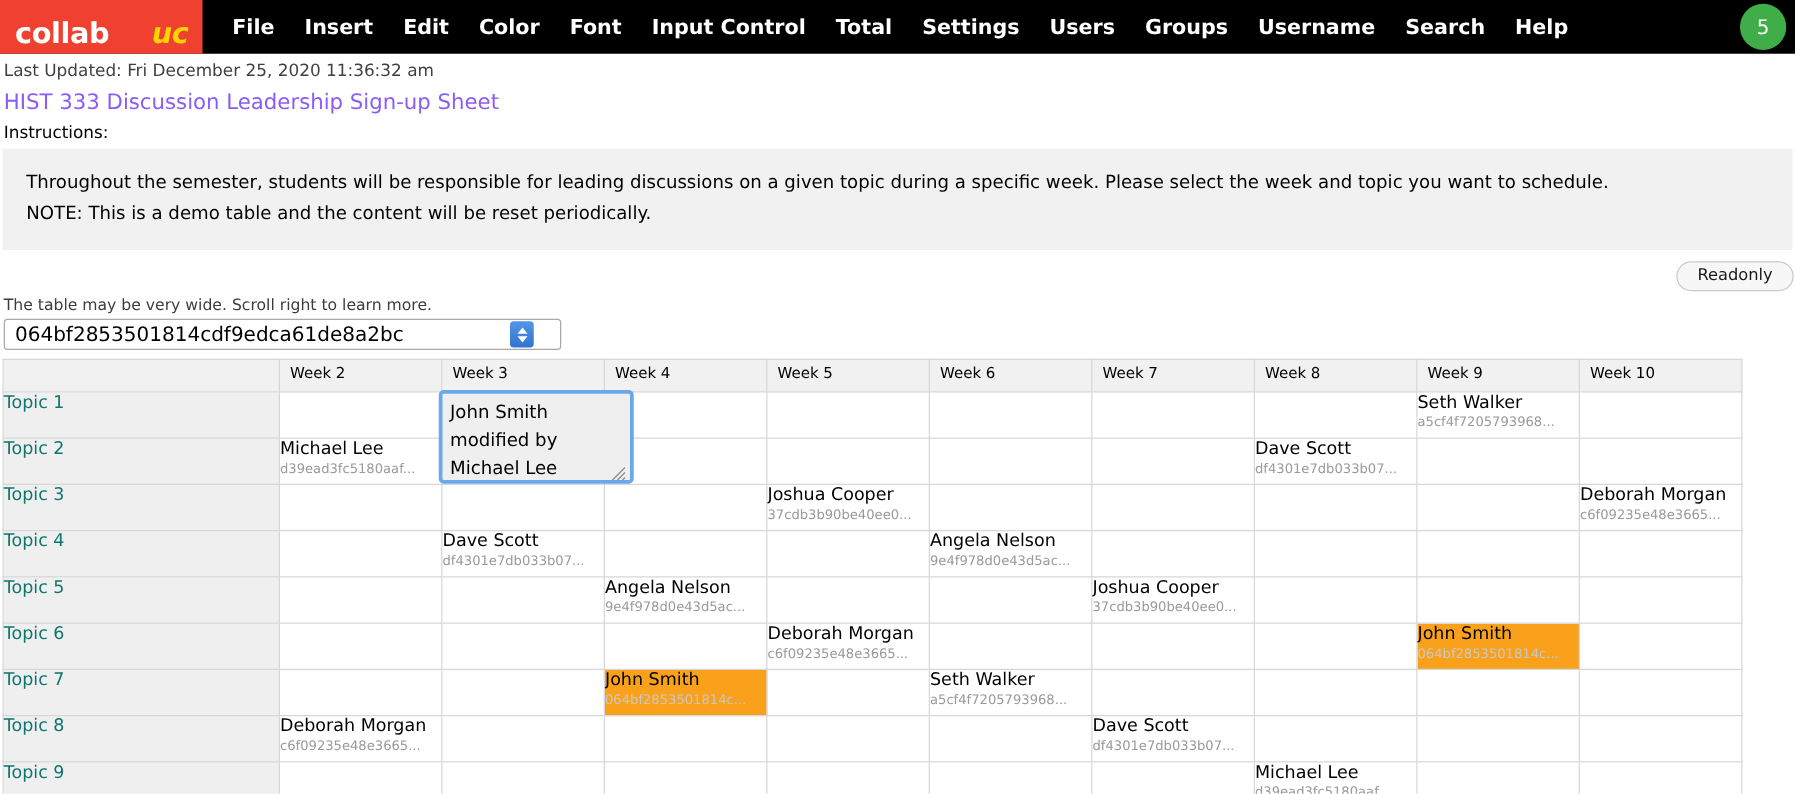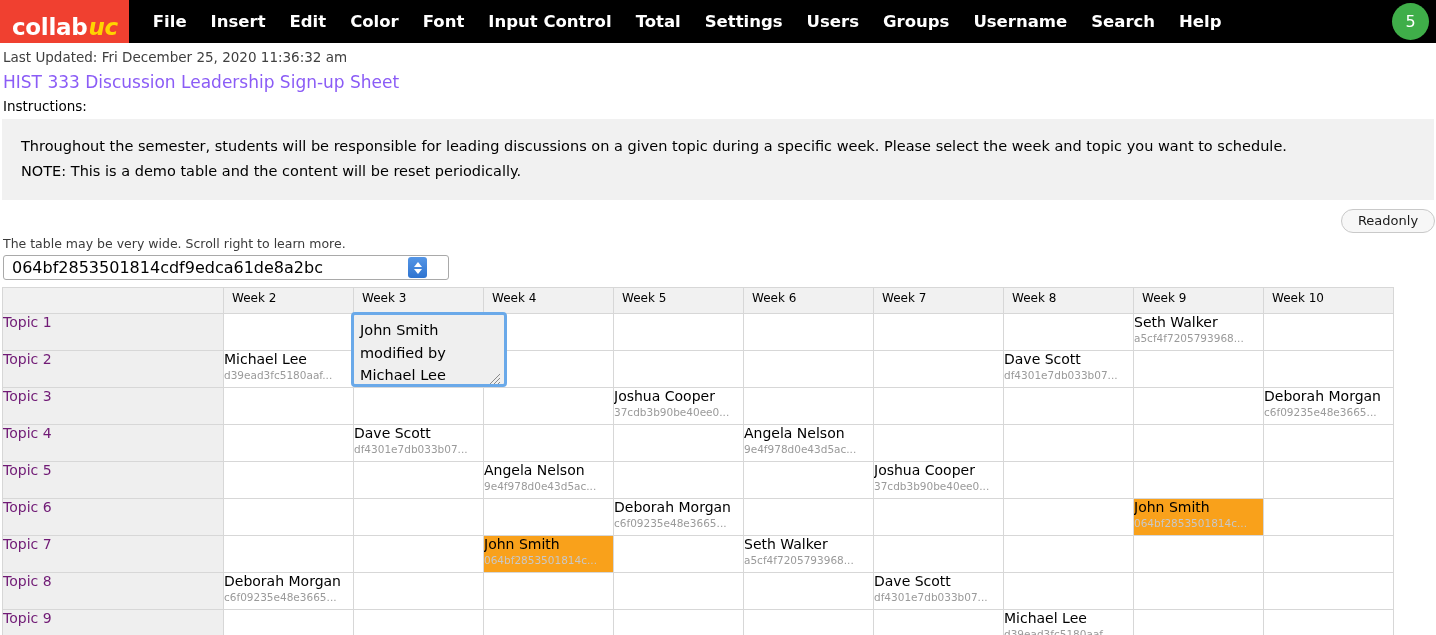--- a/index.html
+++ b/index.html
@@ -21,20 +21,21 @@
   }
   #logo {
     background: #f04030;
     color: #ffffff;
     font-size: 23px;
     font-weight: bold;
     display: flex;
     align-items: center;
     padding: 11px 11px 0 12px;
     letter-spacing: -0.3px;
+    gap: 33px;
   }
   #logo .uc {
     color: #ffd400;
     font-style: italic;
     font-weight: bold;
     margin-left: 1px;
   }
   #menu-items {
     display: flex;
     align-items: flex-end;
@@ -178,21 +179,21 @@
     height: 26px;
     font-weight: normal;
     font-size: 12px;
     color: #000;
     text-align: left;
     padding: 3px 0 0 8px;
   }
   td.topic {
     background: #efefef;
     font-size: 14px;
-    color: #701a75;
+    color: #0f766e;
     padding: 6px 0 0 8px;
     height: 37px;
   }
   td.slot {
     background: #ffffff;
     height: 37px;
     padding: 3px 0 0 6px;
   }
   td.slot.filled.highlight { background: #f9a11b; }
   .slot-name {

